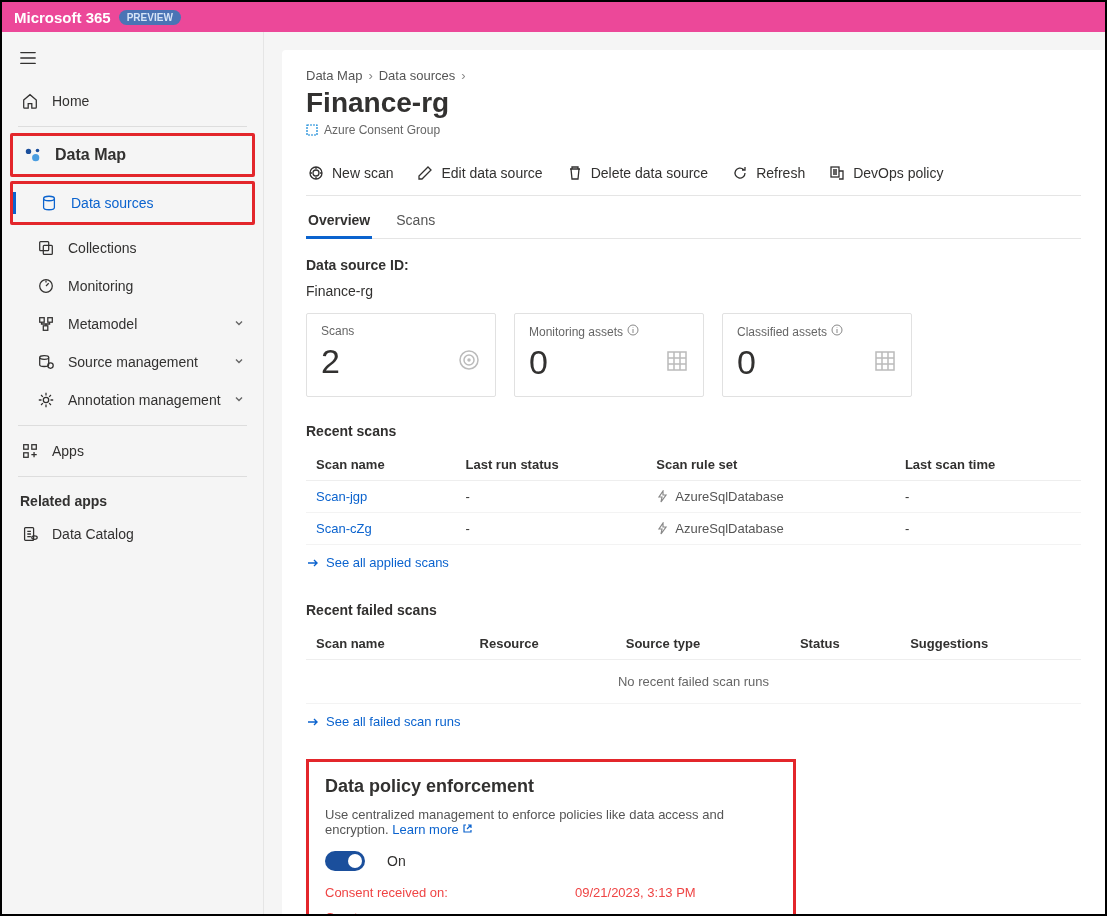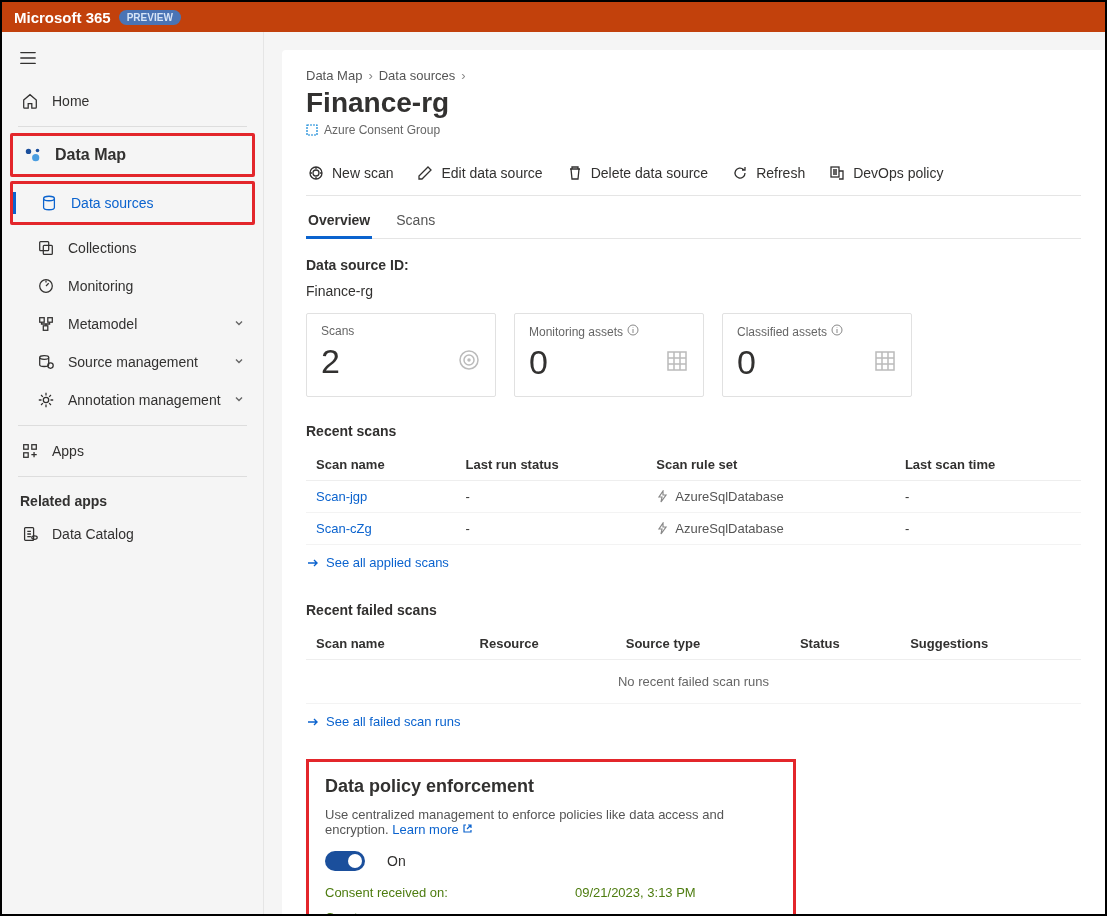--- a/index.html
+++ b/index.html
@@ -7,21 +7,21 @@
   font-family: "Segoe UI", -apple-system, sans-serif;
   font-size: 14px;
   color: #323130;
   background: #f5f5f5;
   width: 1107px;
   height: 916px;
   overflow: hidden;
   border: 2px solid #000;
 }
 .topbar {
-  background: #c2410c;
+  background: #ec4899;
   height: 30px;
   display: flex;
   align-items: center;
   padding: 0 12px;
   color: #fff;
 }
 .topbar-title { font-weight: 600; font-size: 15px; margin-right: 8px; }
 .preview-badge {
   background: #4a74b5;
   color: #d6e4f7;
@@ -105,21 +105,21 @@
 .ruleset svg{width:13px;height:13px;}
 
 .policy-box { border:3px solid #e3262b; padding:14px 16px; margin-top:30px;}
 .policy-title { font-size:18px; font-weight:600; margin-bottom:10px;}
 .policy-desc { font-size:13px; color:#555; margin-bottom:14px;}
 .policy-desc a{ color:#0b63ce; text-decoration:none;}
 .ext-icon svg{width:11px;height:11px;}
 .toggle-row { display:flex; align-items:center; gap:22px; margin-bottom:14px;}
 .toggle { width:40px; height:20px; background:#1b4f9c; border-radius:10px; position:relative; cursor:pointer;}
 .toggle::after{content:""; position:absolute; right:3px; top:3px; width:14px; height:14px; background:#fff; border-radius:50%;}
-.consent-row { display:flex; font-size:13px; color:#4d7c0f; margin-bottom:10px;}
+.consent-row { display:flex; font-size:13px; color:#ef4444; margin-bottom:10px;}
 .consent-row .clabel{ width:250px;}
 </style>
 </head>
 <body>
 
 <div class="topbar">
   <span class="topbar-title">Microsoft 365</span>
   <span class="preview-badge">PREVIEW</span>
 </div>
 

